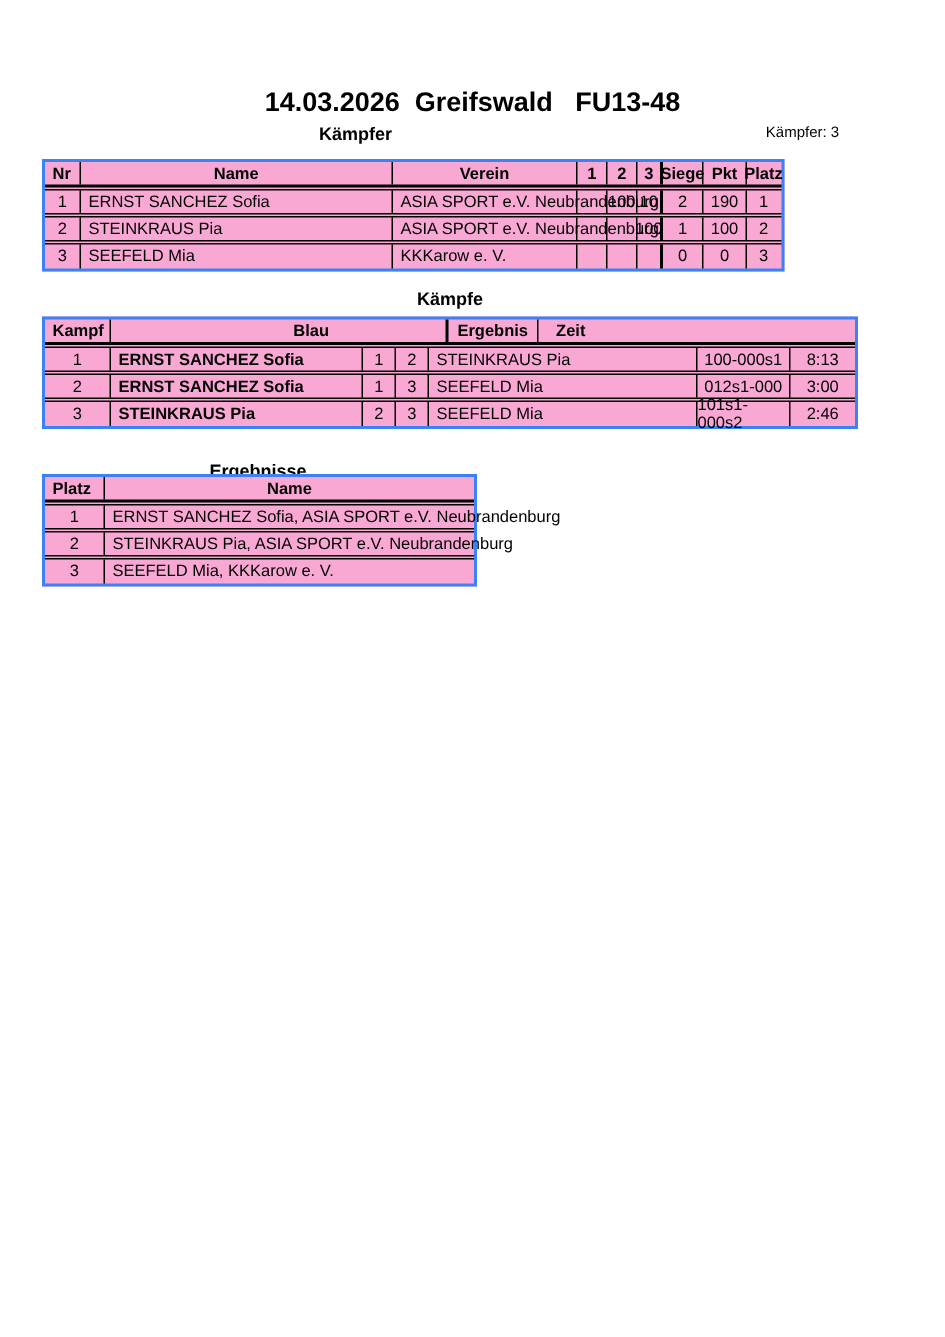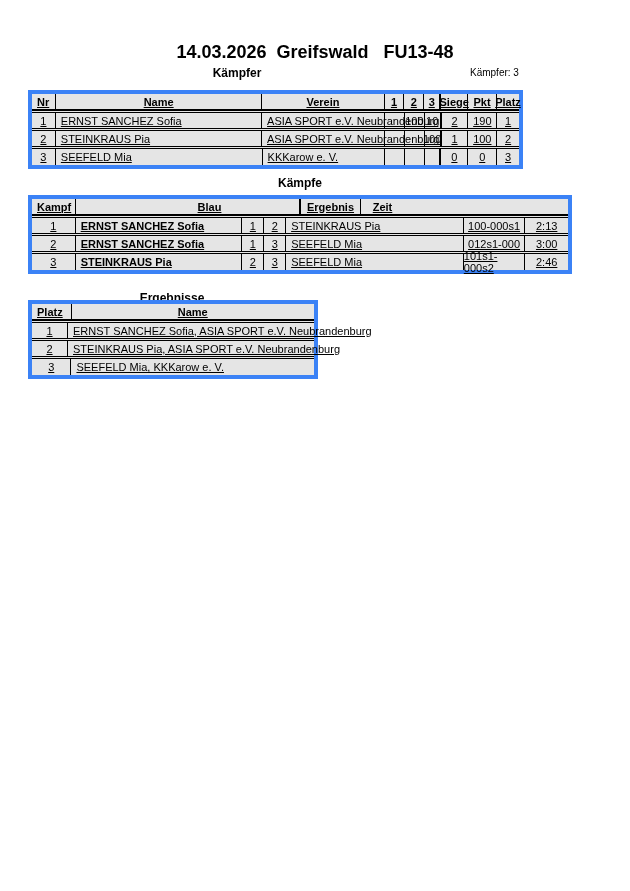--- a/index.html
+++ b/index.html
@@ -1,29 +1,29 @@
 <!DOCTYPE html>
 <html><head>
 <meta charset="utf-8">
 <style>
   * { margin:0; padding:0; box-sizing:border-box; }
   html,body { width:630px; height:891px; background:#fff; }
   body { position:relative; font-family:"Liberation Sans", sans-serif; color:#000; }
 
-  .abs { position:absolute; }
+  .abs { position:absolute;margin-top:16px; }
 
   .page-title { top:42px; left:0; width:630px; text-align:center;
                 font-size:18px; font-weight:bold; white-space:pre; }
   .sec-head   { font-size:12px; font-weight:bold; text-align:center; white-space:pre; }
   .head-kaempfer   { top:66px;  left:87px;  width:300px; }
   .head-kaempfe    { top:176px; left:150px; width:300px; }
   .head-ergebnisse { top:291px; left:22px;  width:300px; }
-  .fighter-count { top:67px; left:470px; width:130px; text-align:left; font-size:10px; }
+  .fighter-count { top:67px; left:470px; width:130px; text-align:center; font-size:10px; }
 
-  .tbl { border:4px solid #3b82f6; background:#e5e5e5;text-decoration:underline; }
+  .tbl { border:2px solid #3b82f6; background:#f9a8d4; }
   .tbl1 { left:28px; top:90px;  width:495px; }
   .tbl2 { left:28px; top:195px; width:544px; }
   .tbl3 { left:28px; top:300px; width:290px; }
 
   .hrow { display:flex; height:17px; border-bottom:2px solid #000;
           font-weight:bold; font-size:11px; align-items:center; }
   .drow { display:flex; height:17px; font-size:11px; align-items:center;
           border-top:1px solid #000; border-bottom:1px solid #000; margin-top:1px; }
   .drow:last-child { border-bottom:none; }
   .hrow .cell, .drow .cell { height:100%; display:flex; align-items:center;
@@ -116,21 +116,21 @@
     <div class="cell br bl2 t2-erg">Ergebnis</div>
     <div class="cell t2-zeit">Zeit</div>
   </div>
   <div class="drow">
     <div class="cell br t2-kampf">1</div>
     <div class="cell br lft bold t2-weiss">ERNST SANCHEZ Sofia</div>
     <div class="cell br t2-n">1</div>
     <div class="cell br t2-n">2</div>
     <div class="cell br lft t2-blau">STEINKRAUS Pia</div>
     <div class="cell br t2-erg">100-000s1</div>
-    <div class="cell t2-zeit">2:13</div>
+    <div class="cell t2-zeit">8:13</div>
   </div>
   <div class="drow">
     <div class="cell br t2-kampf">2</div>
     <div class="cell br lft bold t2-weiss">ERNST SANCHEZ Sofia</div>
     <div class="cell br t2-n">1</div>
     <div class="cell br t2-n">3</div>
     <div class="cell br lft t2-blau">SEEFELD Mia</div>
     <div class="cell br t2-erg">012s1-000</div>
     <div class="cell t2-zeit">3:00</div>
   </div>

